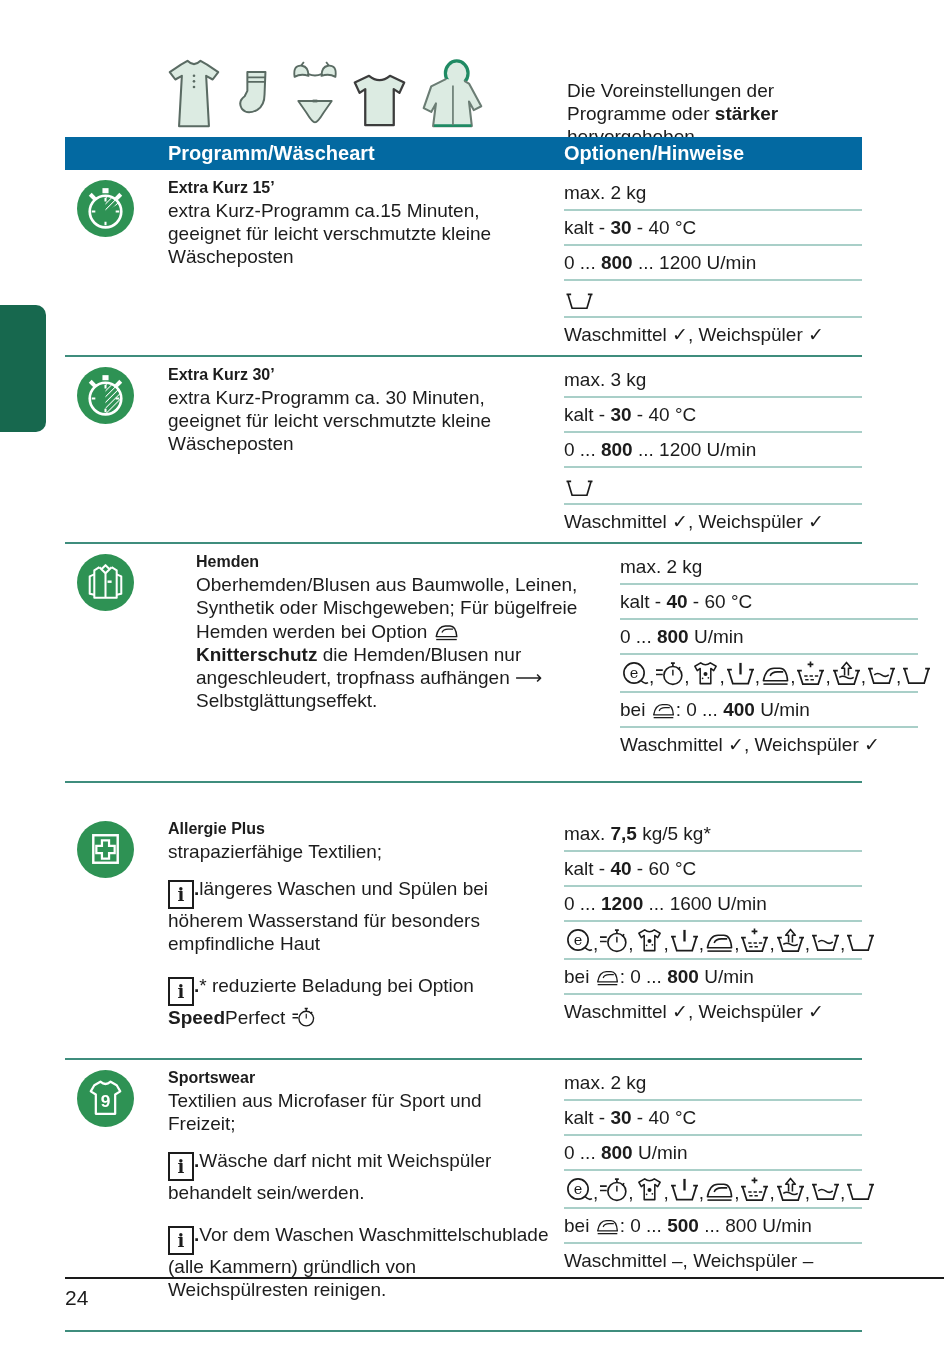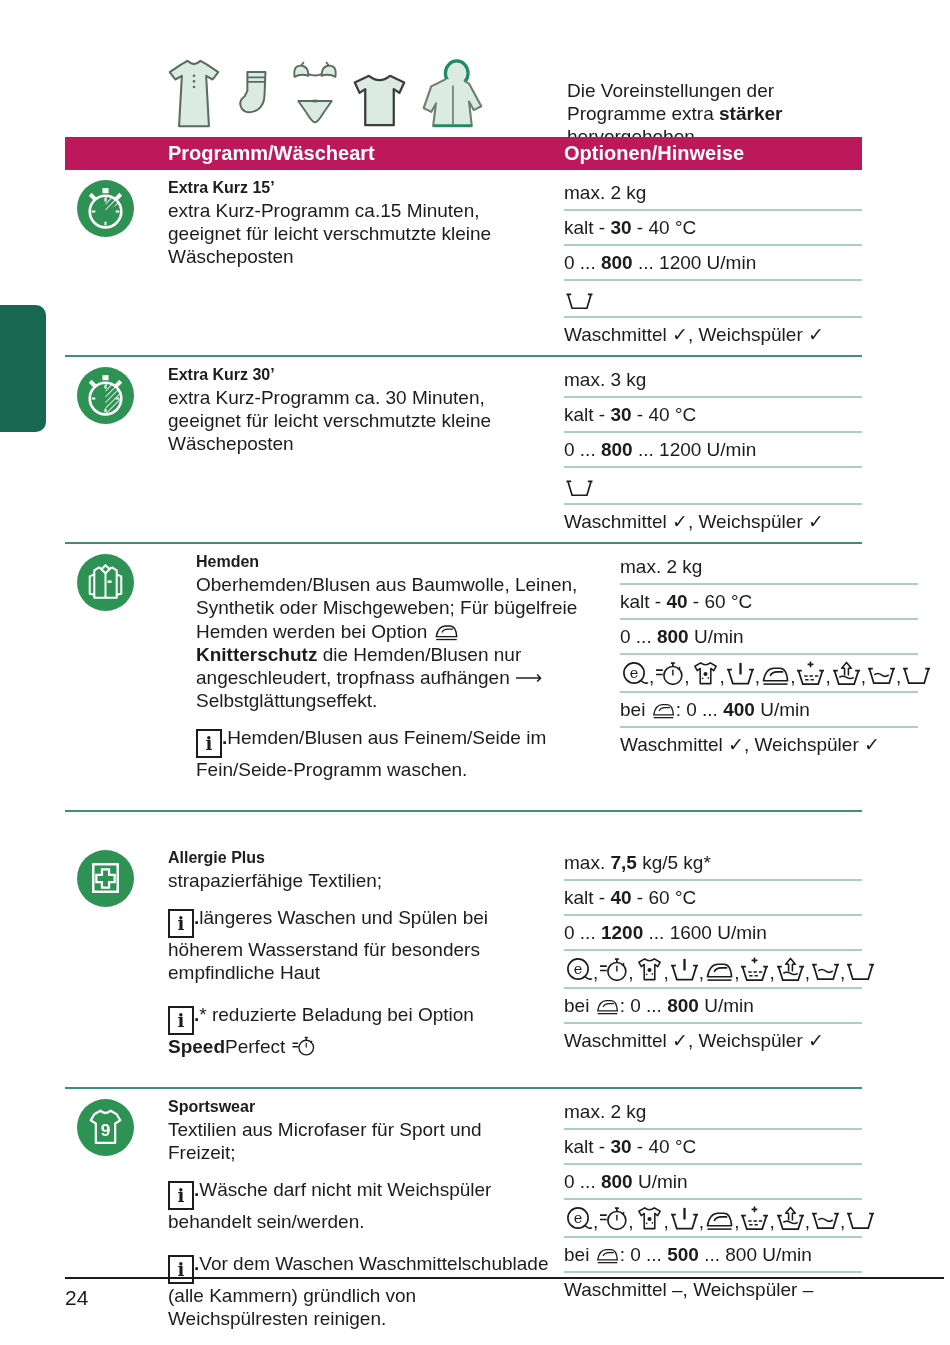--- a/index.html
+++ b/index.html
@@ -5,21 +5,21 @@
   html,body{margin:0;padding:0;background:#ffffff;}
   #page{position:relative;width:950px;height:1345px;background:#fff;overflow:hidden;
         font-family:"Liberation Sans",sans-serif;color:#1c1c1c;font-size:19px;line-height:23px;}
   b{font-weight:bold;}
 
   
   #clothing-row{position:absolute;left:166px;top:58px;display:flex;align-items:flex-end;gap:10px;}
   #intro-note{position:absolute;left:567px;top:60px;width:300px;}
 
   
-  #hdrbar{position:absolute;left:65px;top:137px;width:797px;height:33px;background:#be185d;
+  #hdrbar{position:absolute;left:65px;top:137px;width:797px;height:33px;background:#0369a1;
           display:grid;grid-template-columns:103px 396px 298px;align-items:center;}
   #hdrbar .hlabel{color:#fff;font-weight:bold;font-size:20px;}
 
   
   #side-tab{position:absolute;left:0;top:305px;width:46px;height:127px;background:#17684e;
             border-radius:0 10px 10px 0;}
 
   
   #table{position:absolute;left:65px;top:170px;width:797px;}
   .row{display:grid;grid-template-columns:103px 396px 298px;border-bottom:2px solid #3f8d7d;
@@ -192,21 +192,21 @@
           <use href="#sym-lingerie"></use>
         </svg></span>
     <span><svg width="57" height="57">
           <use href="#sym-tshirt"></use>
         </svg></span>
     <span><svg width="68" height="70">
           <use href="#sym-hoodie"></use>
         </svg></span>
   </div>
 
-  <p id="intro-note"><span>Die Voreinstellungen der Programme extra </span><b>stärker</b><span> hervorgehoben.</span></p>
+  <p id="intro-note"><span>Die Voreinstellungen der Programme oder </span><b>stärker</b><span> hervorgehoben.</span></p>
 
   <div id="hdrbar">
     <span></span>
     <span class="hlabel">Programm/Wäscheart</span>
     <span class="hlabel">Optionen/Hinweise</span>
   </div>
 
   <div id="side-tab"></div>
 
   <div id="table">
@@ -261,21 +261,20 @@
       <div class="icon-cell prog-icon">
           <svg>
             <use href="#sym-shirt"></use>
           </svg>
         </div>
       <div class="textcol">
         <div class="ptitle">Hemden</div>
         <div><span>Oberhemden/Blusen aus Baumwolle, Leinen, Synthetik oder Mischgeweben; Für bügelfreie Hemden werden bei Option </span><span class="inline-icon"><svg>
                 <use href="#sym-iron"></use>
               </svg></span> <b>Knitterschutz</b><span> die Hemden/Blusen nur angeschleudert, tropfnass aufhängen ⟶ Selbstglättungseffekt.</span></div>
-        <p class="note"><span class="ibox">i</span><span class="ndot">.</span><span>Hemden/Blusen aus Feinem/Seide im Fein/Seide-Programm waschen.</span></p>
       </div>
       <div class="optcol">
         <div class="opt"><span>max. 2 kg</span><b></b><span></span></div>
         <div class="opt"><span>kalt - </span><b>40</b><span> - 60 °C</span></div>
         <div class="opt"><span>0 ... </span><b>800</b><span> U/min</span></div>
         <div class="opt">
           <span class="strip">
             <span class="sicon">
                 <svg>
                   <use href="#sym-eco"></use>

